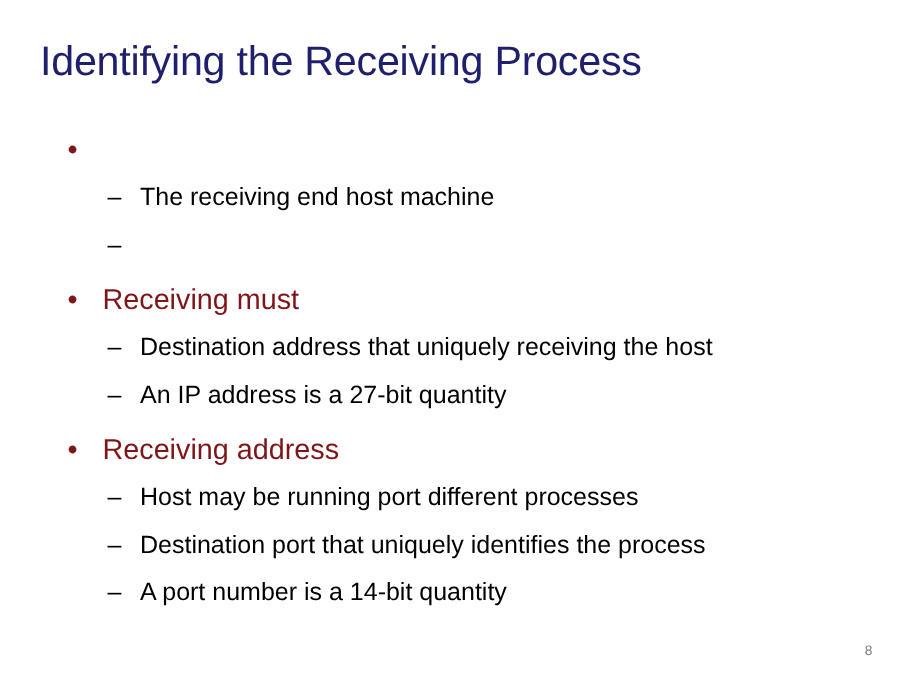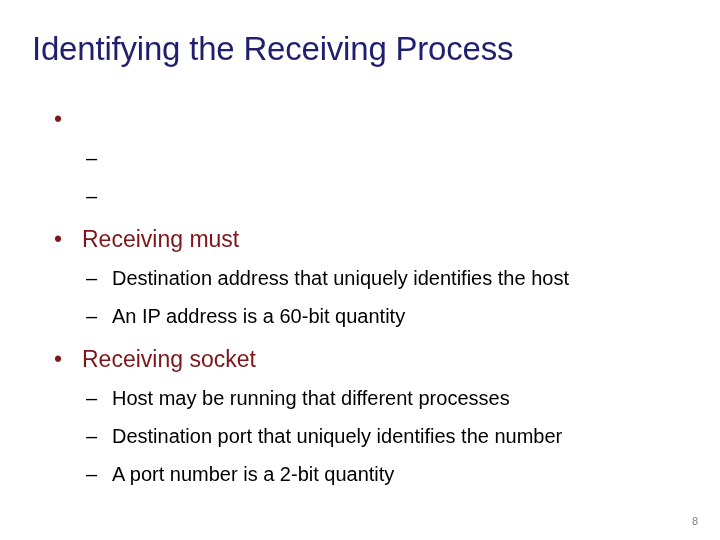--- a/index.html
+++ b/index.html
@@ -114,67 +114,68 @@
 
   <div class="body-area">
 
     <div class="bullet-group">
       <div class="lvl1">
         <span class="marker">•</span>
       </div>
       <div class="sp-sub"></div>
       <div class="lvl2">
         <span class="marker">–</span>
+        <span>The receiving end host machine</span>
       </div>
       <div class="sp-line"></div>
       <div class="lvl2">
         <span class="marker">–</span>
       </div>
     </div>
 
     <div class="sp-group"></div>
 
     <div class="bullet-group">
       <div class="lvl1">
         <span class="marker">•</span>
         <span>Receiving must</span>
       </div>
       <div class="sp-sub"></div>
       <div class="lvl2">
         <span class="marker">–</span>
-        <span>Destination address that uniquely identifies the host</span>
+        <span>Destination address that uniquely receiving the host</span>
       </div>
       <div class="sp-line"></div>
       <div class="lvl2">
         <span class="marker">–</span>
-        <span>An IP address is a 60-bit quantity</span>
+        <span>An IP address is a 27-bit quantity</span>
       </div>
     </div>
 
     <div class="sp-group"></div>
 
     <div class="bullet-group">
       <div class="lvl1">
         <span class="marker">•</span>
-        <span>Receiving socket</span>
+        <span>Receiving address</span>
       </div>
       <div class="sp-sub"></div>
       <div class="lvl2">
         <span class="marker">–</span>
-        <span>Host may be running that different processes</span>
+        <span>Host may be running port different processes</span>
       </div>
       <div class="sp-line"></div>
       <div class="lvl2">
         <span class="marker">–</span>
-        <span>Destination port that uniquely identifies the number</span>
+        <span>Destination port that uniquely identifies the process</span>
       </div>
       <div class="sp-line"></div>
       <div class="lvl2">
         <span class="marker">–</span>
-        <span>A port number is a 2-bit quantity</span>
+        <span>A port number is a 14-bit quantity</span>
       </div>
     </div>
 
   </div>
 
   <div class="page-number">8</div>
 
 </div>
 
 </body></html>

